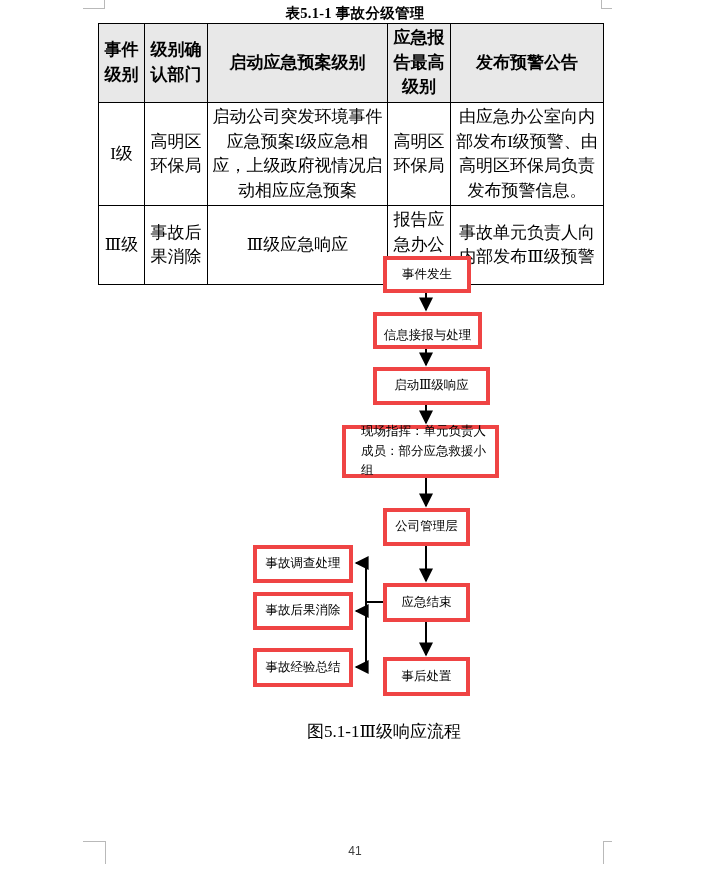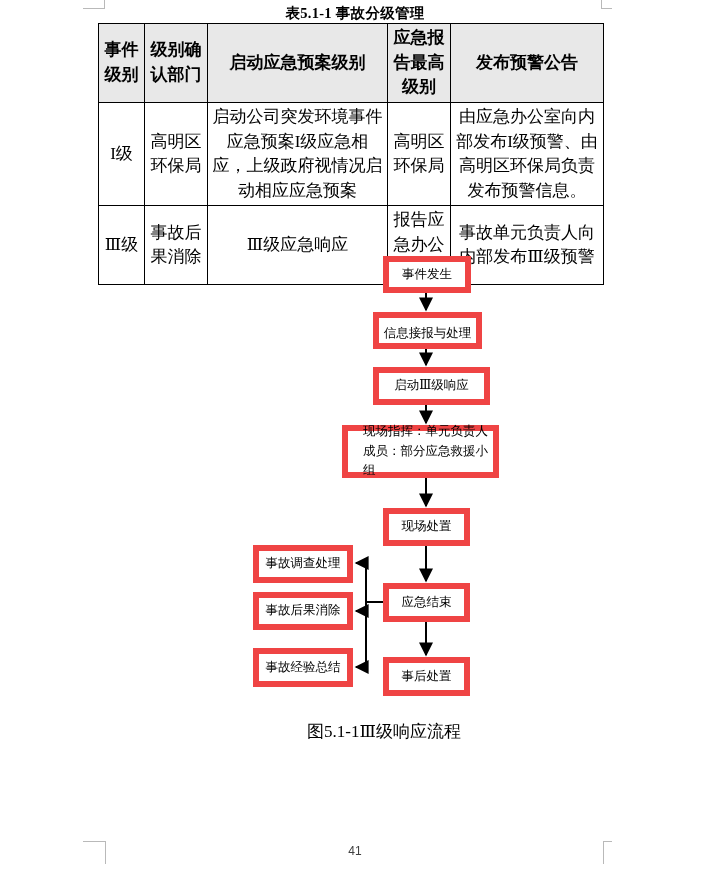--- a/index.html
+++ b/index.html
@@ -51,21 +51,21 @@
   }
   table.grade-table th {
     font-weight: bold;
   }
 
   .flow-svg { position: absolute; left: 0; top: 0; width: 710px; height: 872px; z-index: 1; pointer-events: none; }
 
   .fnode {
     position: absolute;
     box-sizing: border-box;
-    border: 6px solid #ef4444;
+    border: 4px solid #ef4444;
     background: #ffffff;
     display: flex;
     flex-direction: column;
     align-items: center;
     justify-content: center;
     font-size: 12.5px;
     line-height: 1.55;
     text-align: center;
     z-index: 2;
   }
@@ -167,21 +167,21 @@
   <div class="fnode" style="left:373px; top:367px; width:117px; height:38px;">
     <span>启动Ⅲ级响应</span>
   </div>
 
   <div class="fnode left-align" style="left:342px; top:425px; width:157px; height:53px;">
     <span>现场指挥：单元负责人</span>
     <span>成员：部分应急救援小组</span>
   </div>
 
   <div class="fnode" style="left:383px; top:508px; width:87px; height:38px;">
-    <span>现场处置</span>
+    <span>公司管理层</span>
   </div>
 
   <div class="fnode" style="left:383px; top:583px; width:87px; height:39px;">
     <span>应急结束</span>
   </div>
 
   <div class="fnode" style="left:383px; top:657px; width:87px; height:39px;">
     <span>事后处置</span>
   </div>
 

